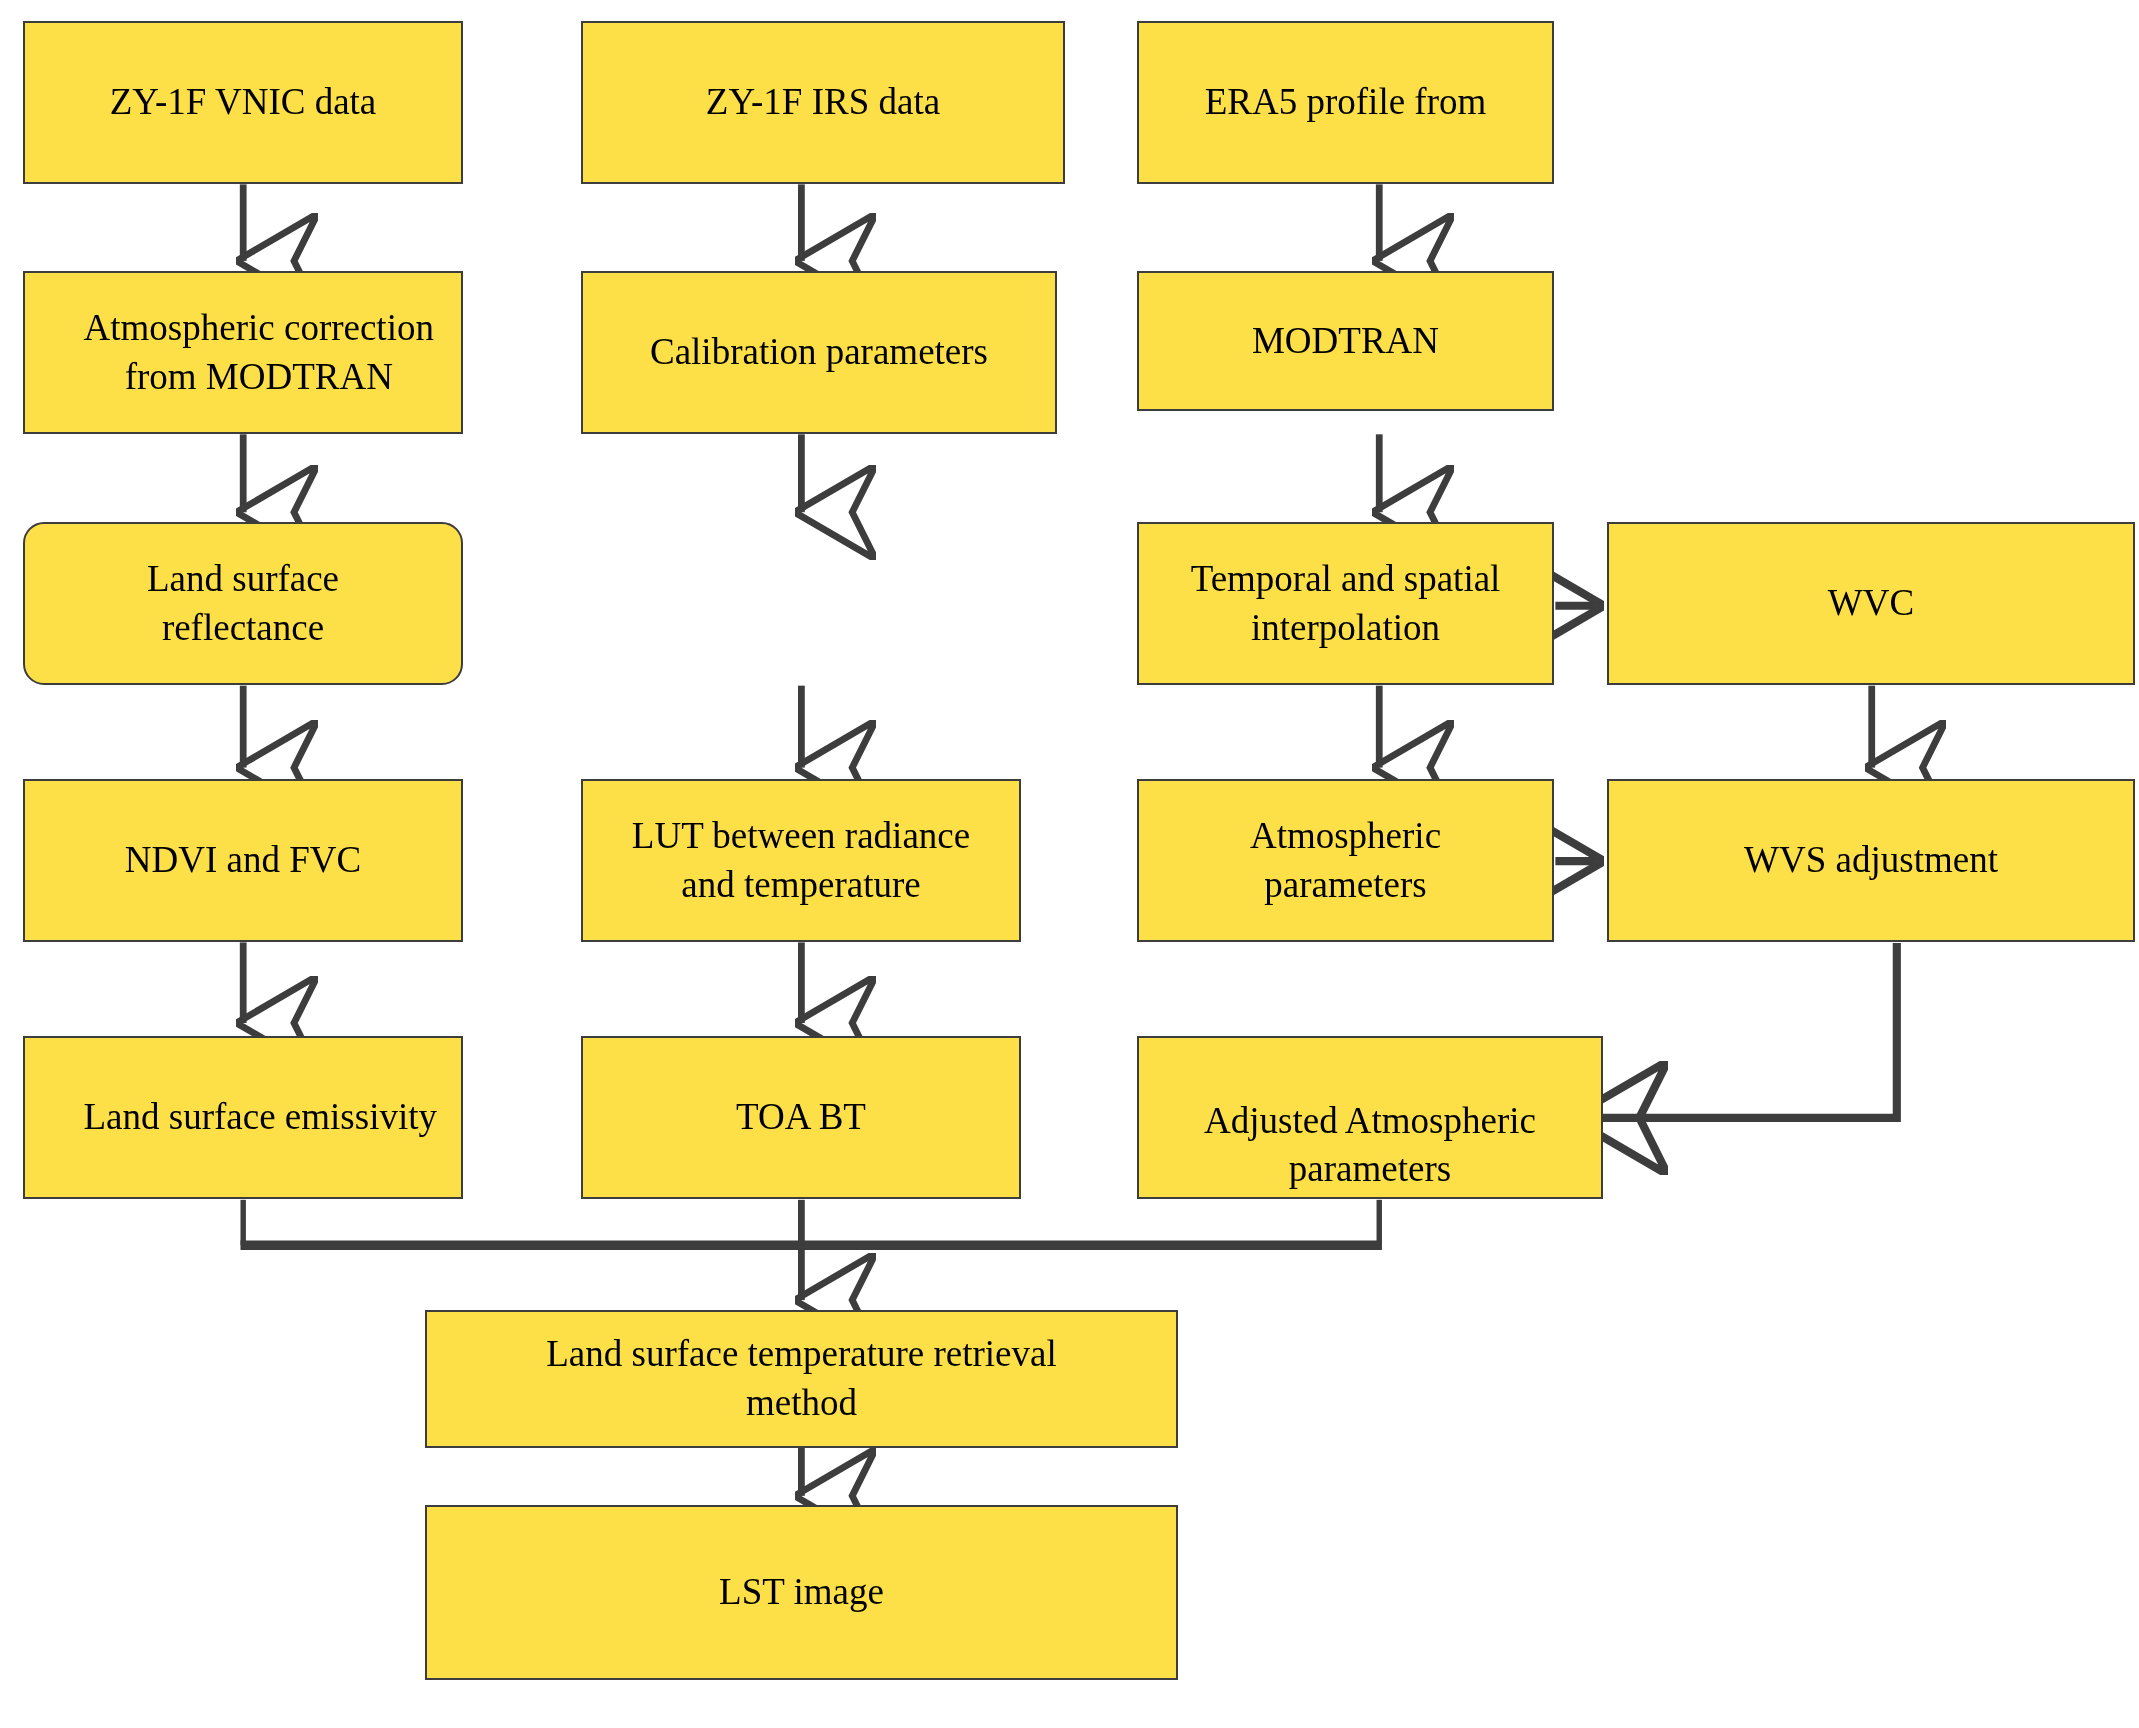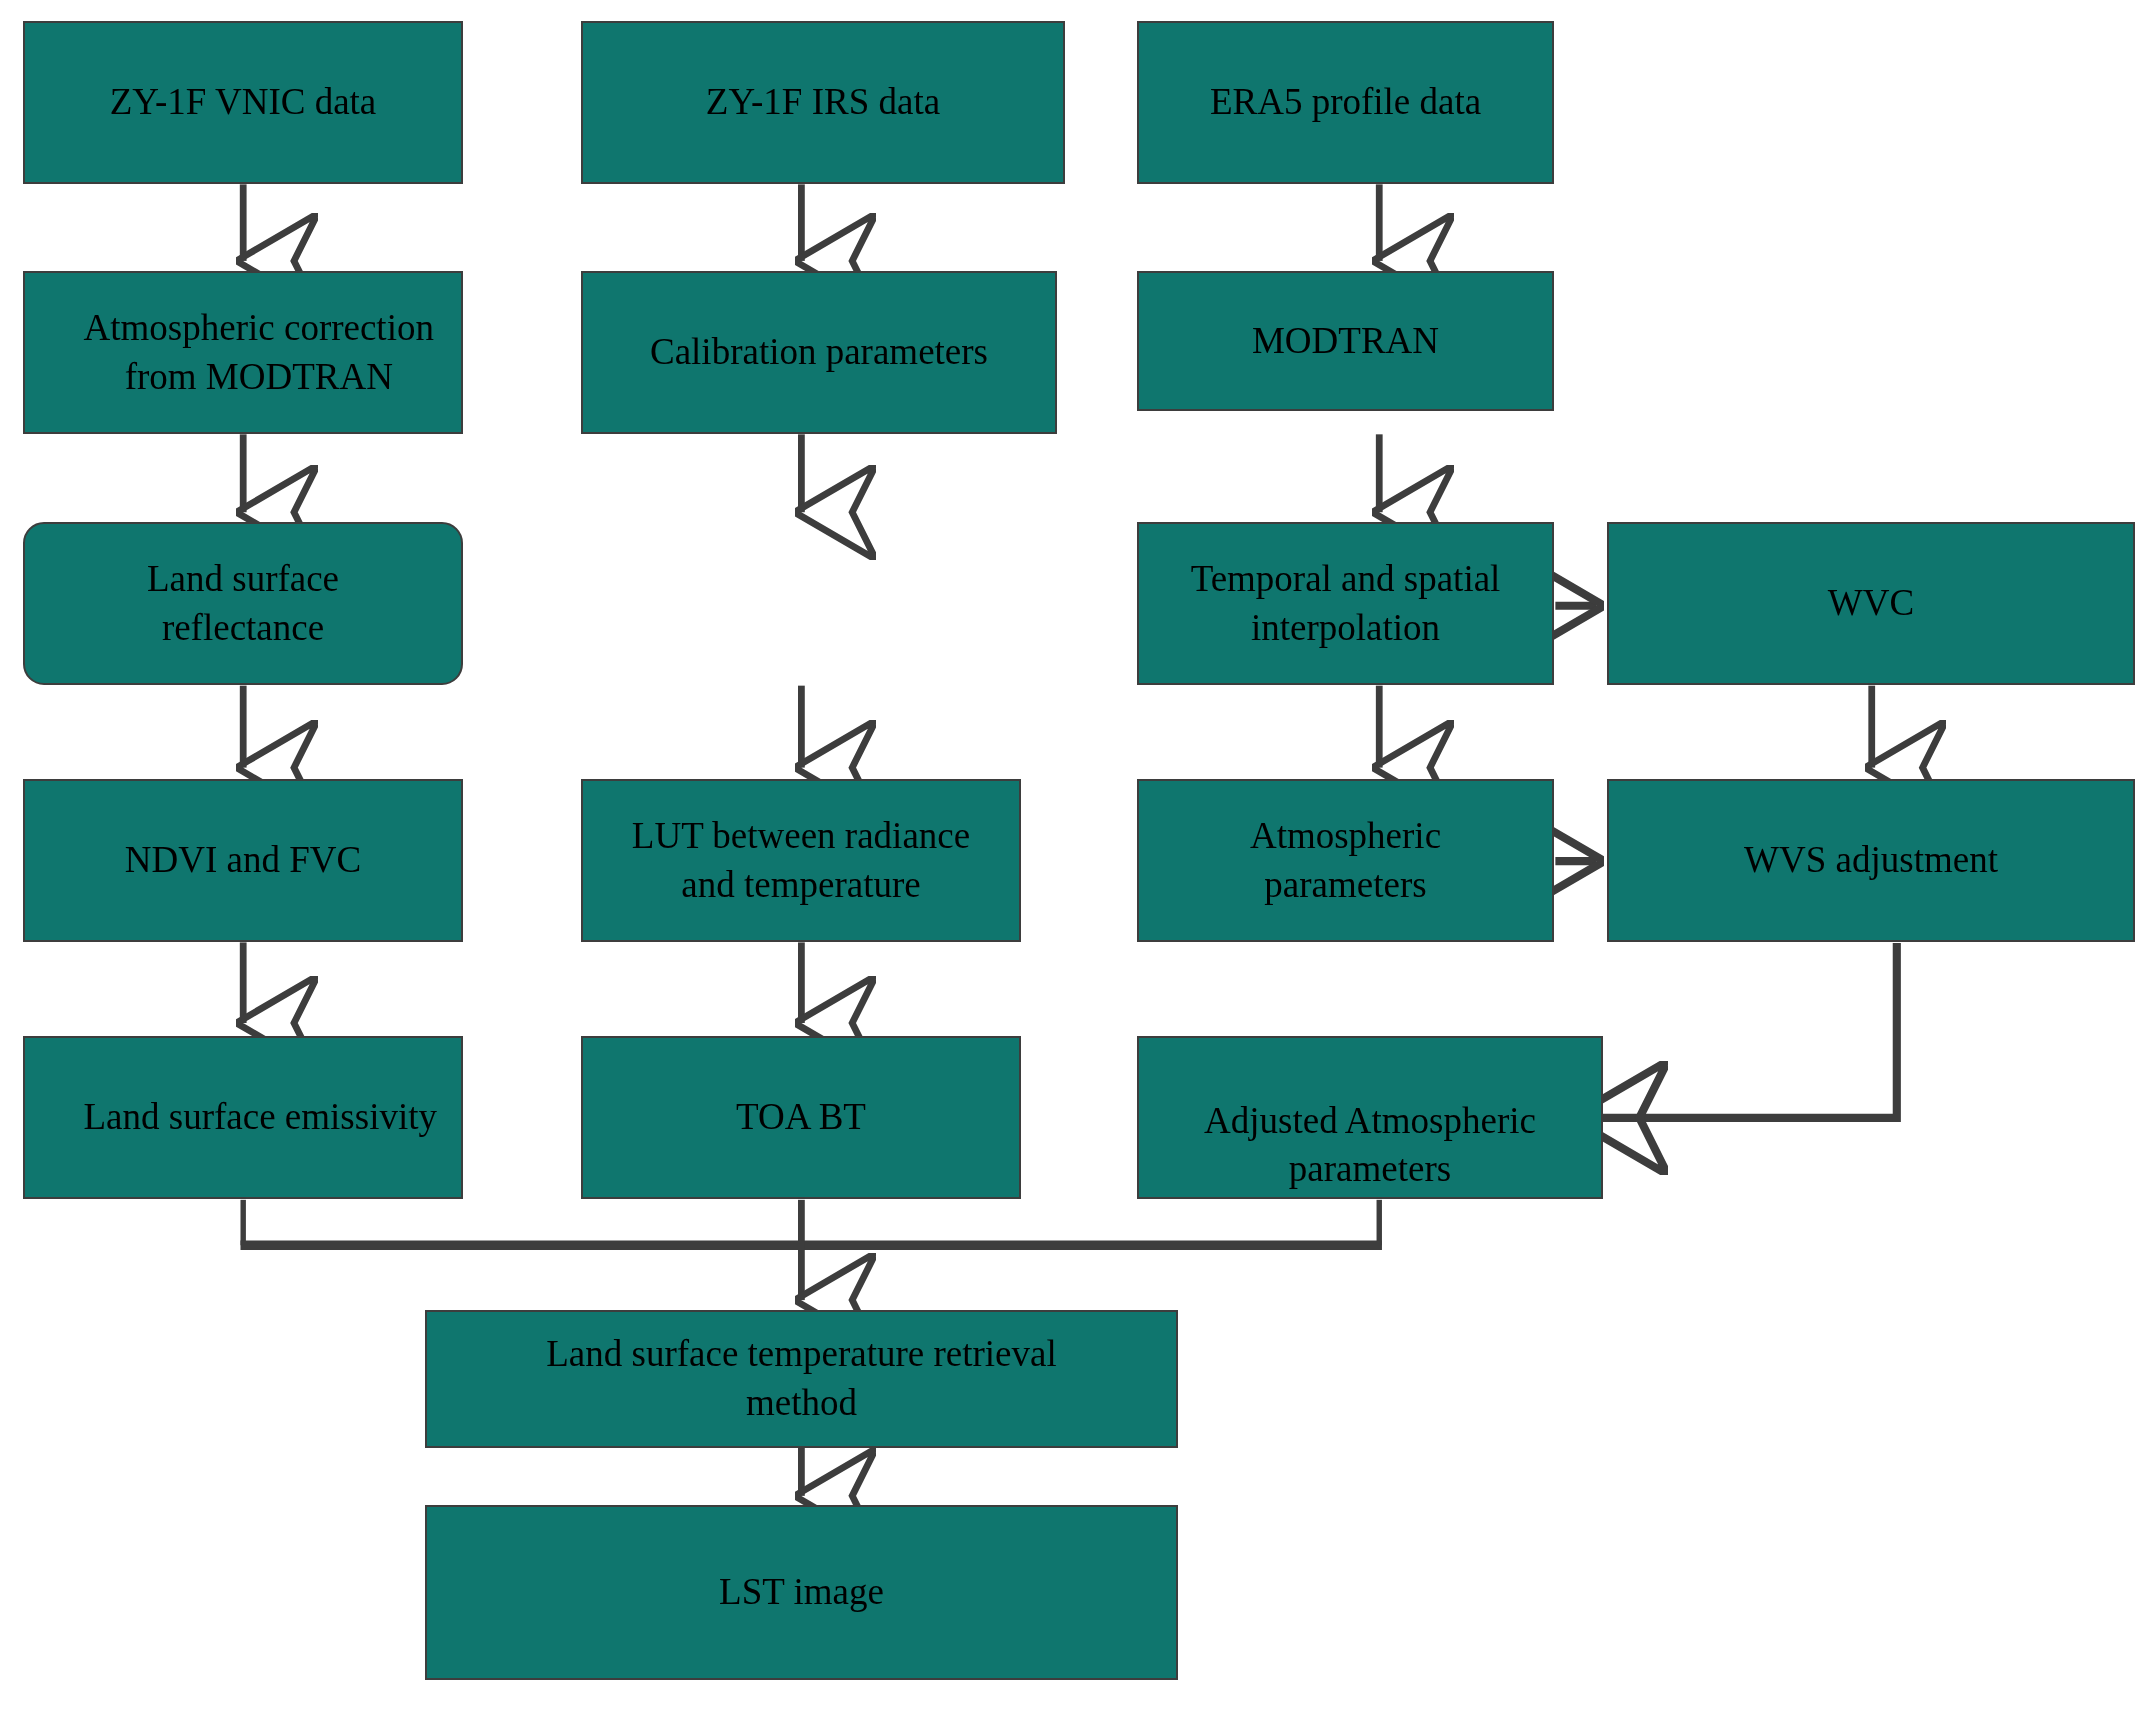--- a/index.html
+++ b/index.html
@@ -12,21 +12,21 @@
     width: 2140px;
     height: 1729px;
     background: #ffffff;
     font-family: "Liberation Serif", "DejaVu Serif", serif;
     overflow: hidden;
   }
   .node {
     position: absolute;
     box-sizing: border-box;
     border: 2.7px solid #3d3d3d;
-    background: #0f766e;
+    background: #fde047;
     display: flex;
     align-items: center;
     justify-content: center;
     text-align: center;
     color: #000000;
     font-size: 37px;
     line-height: 1.32;
     padding: 2.7px 9.5px;
     white-space: pre-line;
   }
@@ -119,21 +119,21 @@
   </div>
   <div class="node" style="left:581px; top:779px; width:440px; height:163px;">
     <span class="node-label">LUT between radiance
 and temperature</span>
   </div>
   <div class="node" style="left:581px; top:1036px; width:440px; height:163px;">
     <span class="node-label">TOA BT</span>
   </div>
 
   <div class="node" style="left:1137px; top:21px; width:417px; height:163px;">
-    <span class="node-label">ERA5 profile data</span>
+    <span class="node-label">ERA5 profile from</span>
   </div>
   <div class="node" style="left:1137px; top:271px; width:417px; height:140px;">
     <span class="node-label">MODTRAN</span>
   </div>
   <div class="node" style="left:1137px; top:522px; width:417px; height:163px;">
     <span class="node-label">Temporal and spatial
 interpolation</span>
   </div>
   <div class="node" style="left:1137px; top:779px; width:417px; height:163px;">
     <span class="node-label">Atmospheric

